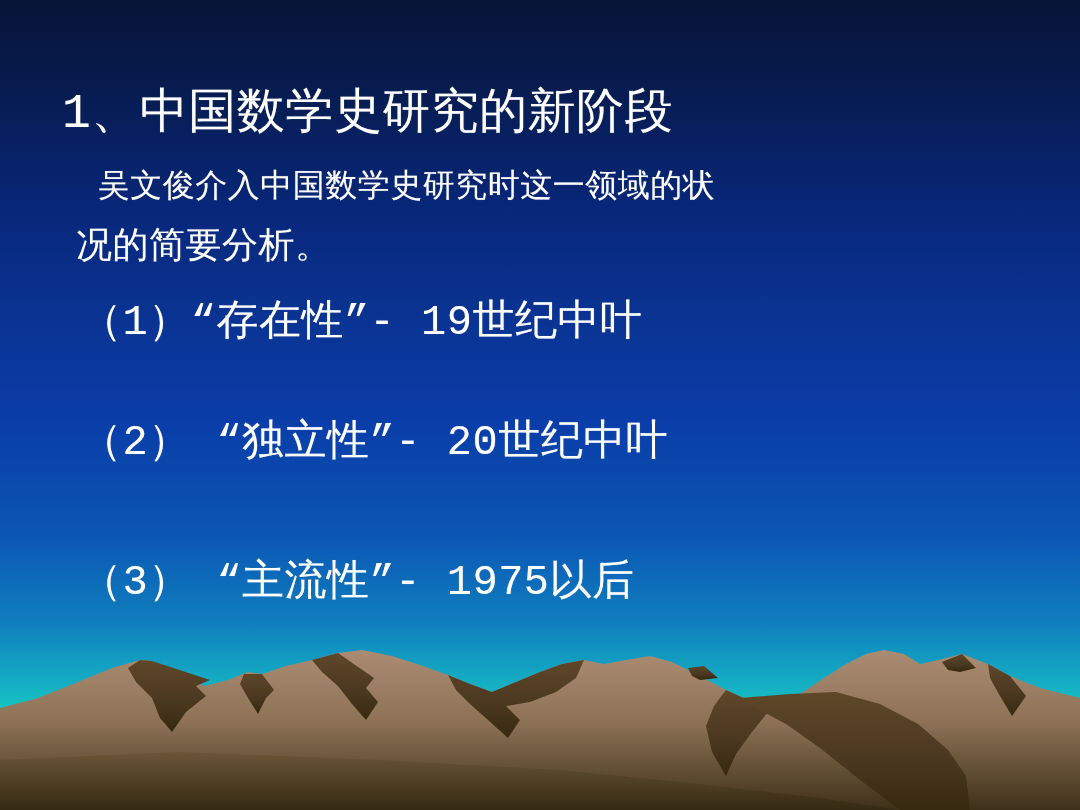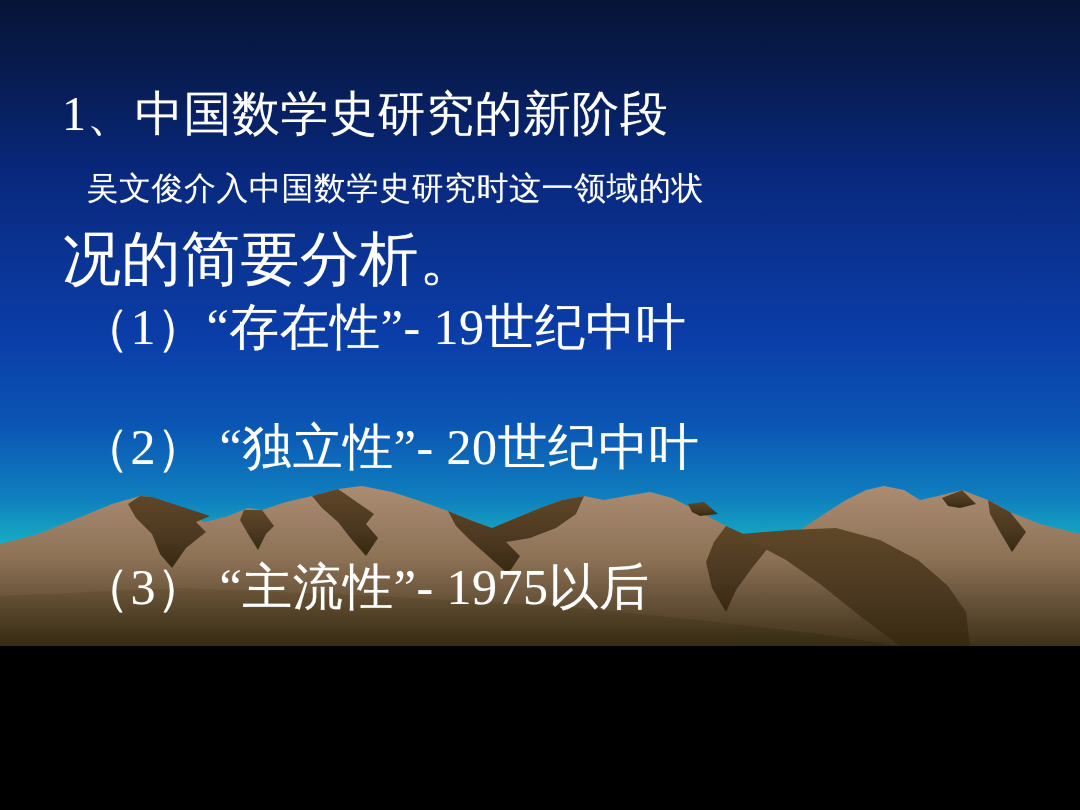--- a/index.html
+++ b/index.html
@@ -3,23 +3,23 @@
 <meta charset="utf-8">
 <style>
   html, body {
     margin: 0;
     padding: 0;
     background: #000;
   }
   .slide {
     position: relative;
     width: 1080px;
-    height: 646px;
+    height: 810px;
     overflow: hidden;
-    font-family: Liberation Serif, serif;
+    font-family: Liberation Mono, monospace;
     
     background: linear-gradient(
       to bottom,
       #061437 0%,
       #071a4a 9%,
       #08277a 26%,
       #0a3494 40%,
       #0a3da8 52%,
       #0b56b4 66%,
       #0f7fbe 77%,
@@ -68,29 +68,29 @@
 
   .body-line-1 {
     position: absolute;
     left: 78px;
     top: 172px;
     font-size: 32px;
   }
 
   .body-line-2 {
     position: absolute;
-    left: 62px;
+    left: 76px;
     top: 230px;
-    font-size: 59px;
+    font-size: 36px;
   }
 
   .item {
     position: absolute;
     left: 80px;
-    font-size: 50px;
+    font-size: 42px;
   }
   .item-1 { top: 302px; }
   .item-2 { top: 422px; }
   .item-3 { top: 562px; }
 </style>
 </head>
 <body>
 
 <div class="slide">
 

